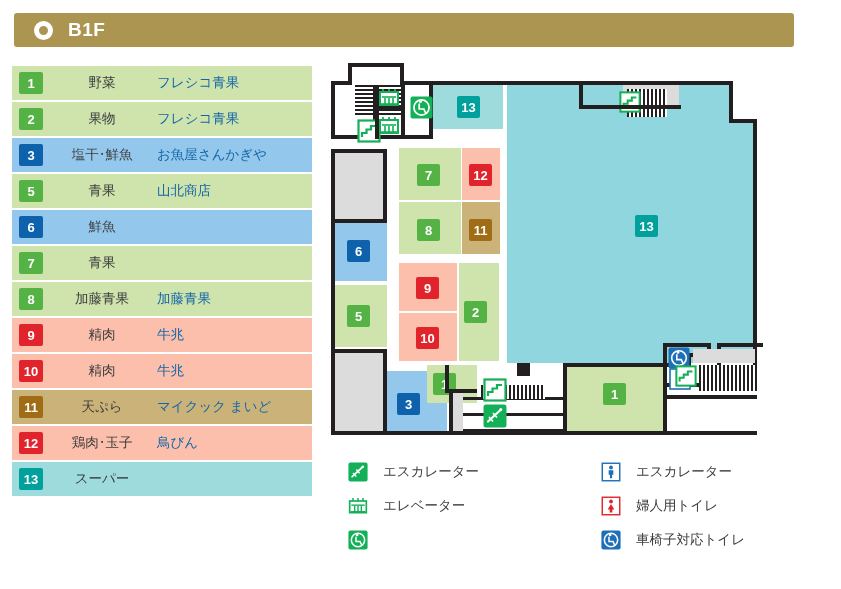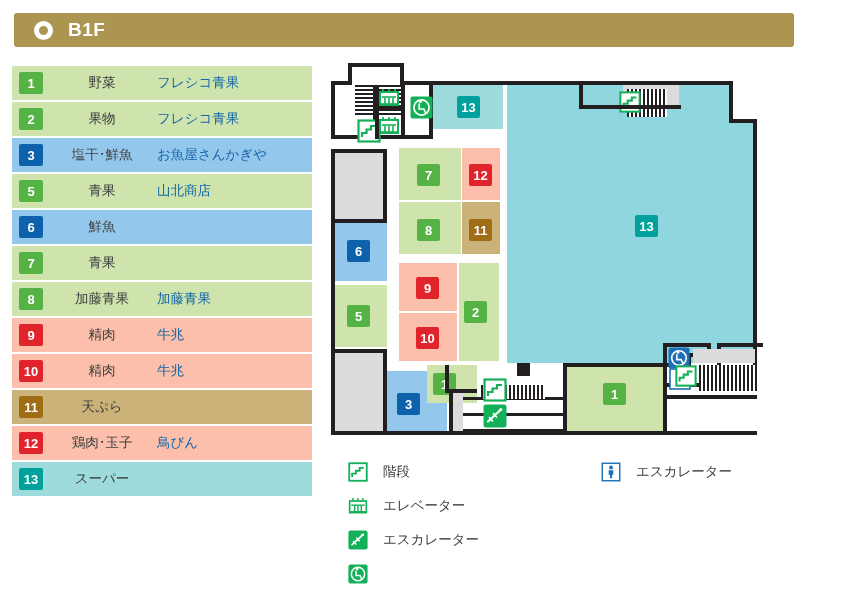--- a/index.html
+++ b/index.html
@@ -120,20 +120,21 @@
       <div class="tname">牛兆</div>
     </div>
     <div class="trow" style="background: rgb(251, 191, 171);">
       <div class="tbadge" style="background: rgb(225, 35, 43);">10</div>
       <div class="tcat">精肉</div>
       <div class="tname">牛兆</div>
     </div>
     <div class="trow" style="background: rgb(203, 178, 120);">
       <div class="tbadge" style="background: rgb(160, 108, 21);">11</div>
       <div class="tcat">天ぷら</div>
+      <div class="tname">マイクック まいど</div>
     </div>
     <div class="trow" style="background: rgb(251, 191, 171);">
       <div class="tbadge" style="background: rgb(225, 35, 43);">12</div>
       <div class="tcat">鶏肉･玉子</div>
       <div class="tname">鳥びん</div>
     </div>
     <div class="trow" style="background: rgb(158, 219, 221);">
       <div class="tbadge" style="background: rgb(0, 161, 156);">13</div>
       <div class="tcat">スーパー</div>
     </div>
@@ -346,65 +347,77 @@
   <div class="rnum" style="left:272px;top:320px;background:#55b244;">1</div>
   <div class="wall" style="left:332px;top:324px;width:4px;height:48px;"></div>
   <div class="wall" style="left:232px;top:300px;width:104px;height:4px;"></div>
 </div>
 
 <div id="legend">
   <div class="lcol c1">
       <div class="litem">
         <div class="licon">
           <svg width="20" height="20" viewBox="0 0 24 24">
-            <rect x="1.5" y="1.5" width="21" height="21" fill="#ffffff" stroke="#14b058" stroke-width="2.2"></rect>
-            <path d="M5 18 L5 14 L9.5 14 L9.5 10.5 L14 10.5 L14 7 L19 7" fill="none" stroke="#14b058" stroke-width="2.2"></path>
-          </svg>
-        </div>
-        <div class="ltext">階段</div>
+            <rect x="0.5" y="0.5" width="23" height="23" rx="2.5" fill="#14b058"></rect>
+            <path d="M5 17.5 L17.5 6" stroke="#ffffff" stroke-width="2.2" stroke-linecap="round"></path>
+            <path d="M6 13 L10 17.5 M10 9 L14 13.5" stroke="#ffffff" stroke-width="1.6"></path>
+            <circle cx="17.8" cy="5.6" r="1.5" fill="#ffffff"></circle>
+          </svg>
+        </div>
+        <div class="ltext">エスカレーター</div>
       </div>
       <div class="litem">
         <div class="licon">
           <svg width="20" height="20" viewBox="0 0 24 24">
             <rect x="2" y="6" width="20" height="14" fill="#ffffff" stroke="#14b058" stroke-width="2"></rect>
             <path d="M6 6 L6 2.5 M12 6 L12 2.5 M18 6 L18 2.5" stroke="#14b058" stroke-width="1.8"></path>
             <path d="M4 11 L20 11" stroke="#14b058" stroke-width="1.7"></path>
             <path d="M8 12 L8 19 M12 12 L12 19 M16 12 L16 19" stroke="#14b058" stroke-width="1.7"></path>
             <path d="M3 19 L21 19" stroke="#14b058" stroke-width="2"></path>
           </svg>
         </div>
         <div class="ltext">エレベーター</div>
       </div>
       <div class="litem">
         <div class="licon">
           <svg width="20" height="20" viewBox="0 0 24 24">
             <rect x="0.5" y="0.5" width="23" height="23" rx="2.5" fill="#14b058"></rect>
-            <path d="M5 17.5 L17.5 6" stroke="#ffffff" stroke-width="2.2" stroke-linecap="round"></path>
-            <path d="M6 13 L10 17.5 M10 9 L14 13.5" stroke="#ffffff" stroke-width="1.6"></path>
-            <circle cx="17.8" cy="5.6" r="1.5" fill="#ffffff"></circle>
-          </svg>
-        </div>
-        <div class="ltext">エスカレーター</div>
-      </div>
-      <div class="litem">
-        <div class="licon">
-          <svg width="20" height="20" viewBox="0 0 24 24">
-            <rect x="0.5" y="0.5" width="23" height="23" rx="2.5" fill="#14b058"></rect>
             <circle cx="12" cy="12" r="8" fill="none" stroke="#ffffff" stroke-width="1.8"></circle>
             <circle cx="11" cy="6" r="1.6" fill="#ffffff"></circle>
             <path d="M9.6 8.6 L9.6 13.8 L14.4 13.8 L16.4 18" fill="none" stroke="#ffffff" stroke-width="1.8" stroke-linecap="round"></path>
           </svg>
         </div>
       </div>
     </div>
   <div class="lcol c2">
       <div class="litem">
         <div class="licon">
           <svg width="20" height="20" viewBox="0 0 24 24">
             <rect x="1.5" y="1.5" width="21" height="21" fill="#ffffff" stroke="#1d6fb8" stroke-width="1.7"></rect>
             <circle cx="12" cy="6.6" r="2.3" fill="#1d6fb8"></circle>
             <path d="M9.2 10 L14.8 10 L14.8 15.2 L13.3 15.2 L13.3 19.6 L10.7 19.6 L10.7 15.2 L9.2 15.2 Z" fill="#1d6fb8"></path>
           </svg>
         </div>
         <div class="ltext">エスカレーター</div>
       </div>
+      <div class="litem">
+        <div class="licon">
+          <svg width="20" height="20" viewBox="0 0 24 24">
+            <rect x="1.5" y="1.5" width="21" height="21" fill="#ffffff" stroke="#e1232b" stroke-width="1.7"></rect>
+            <circle cx="12" cy="6.6" r="2.3" fill="#e1232b"></circle>
+            <path d="M12 9.6 L16 16.2 L13.6 16.2 L13.6 19.8 L10.4 19.8 L10.4 16.2 L8 16.2 Z" fill="#e1232b"></path>
+          </svg>
+        </div>
+        <div class="ltext">婦人用トイレ</div>
+      </div>
+      <div class="litem">
+        <div class="licon">
+          <svg width="20" height="20" viewBox="0 0 24 24">
+            <rect x="0.5" y="0.5" width="23" height="23" rx="2.5" fill="#1d6fb8"></rect>
+            <circle cx="12" cy="12" r="8" fill="none" stroke="#ffffff" stroke-width="1.8"></circle>
+            <circle cx="11" cy="6" r="1.6" fill="#ffffff"></circle>
+            <path d="M9.6 8.6 L9.6 13.8 L14.4 13.8 L16.4 18" fill="none" stroke="#ffffff" stroke-width="1.8" stroke-linecap="round"></path>
+          </svg>
+        </div>
+        <div class="ltext">車椅子対応トイレ</div>
+      </div>
     </div>
 </div>
 
 </body></html>

